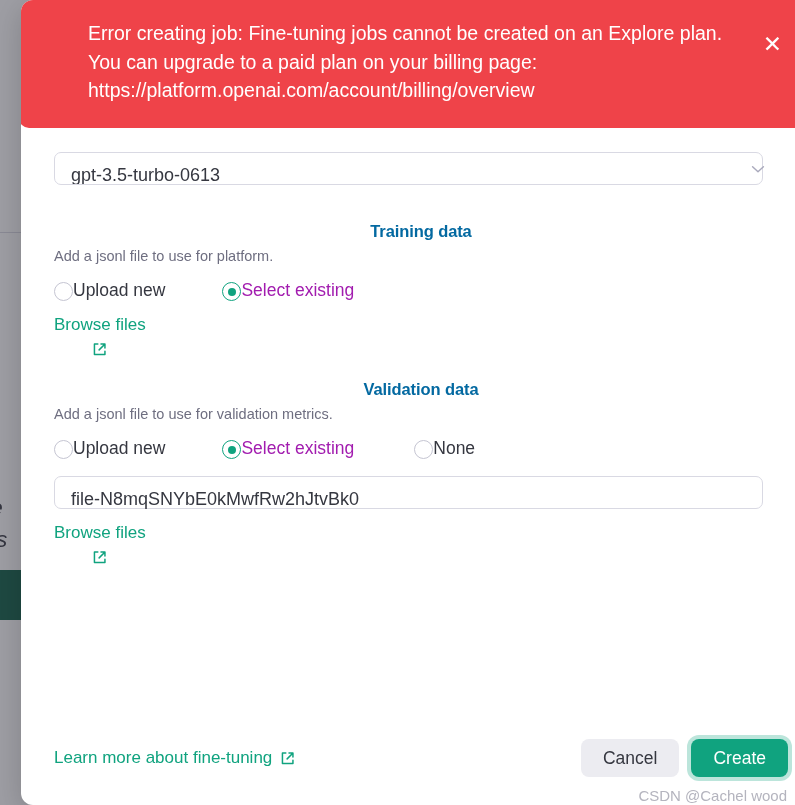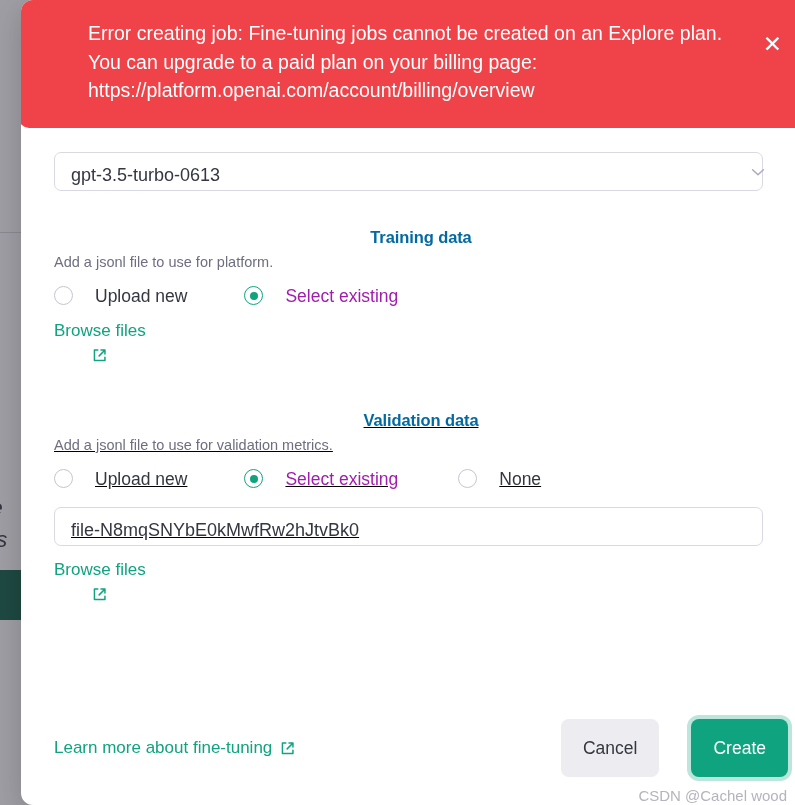--- a/index.html
+++ b/index.html
@@ -72,21 +72,21 @@
   }
   .field-help {
     font-size: 14.5px;
     color: #6e6e80;
     margin-top: 7px;
   }
 
   .select-wrap { position: relative; margin-top: 20px; }
   .text-input, .select-box {
     width: 709px;
-    height: 39px;
+    height: 33px;
     border: 1px solid #d9d9e3;
     border-radius: 7px;
     background: #ffffff;
     font-size: 18px;
     color: #353740;
     padding: 0 16px;
     font-family: "Liberation Sans", sans-serif;
     line-height: 45px;
     display: block;
     outline: none;
@@ -100,22 +100,22 @@
     pointer-events: none;
   }
 
   .radio-row {
     display: flex;
     align-items: center;
     margin-top: 16px;
   }
   .radio-opt {
     display: flex;
-    align-items: flex-start;
-    gap: 22px;
+    align-items: flex-end;
+    gap: 0;
     cursor: pointer;
   }
   .radio-gap-1 { margin-right: 57px; }
   .radio-gap-2 { margin-right: 60px; }
   .radio-dot {
     width: 19px; height: 19px;
     border-radius: 50%;
     border: 1.6px solid #c5c5d2;
     background: #fff;
     position: relative;
@@ -166,22 +166,21 @@
     text-decoration: none;
   }
   .btn-group { display: flex; align-items: center; gap: 12px; }
   .btn {
     font-family: "Liberation Sans", sans-serif;
     font-size: 17.5px;
     border: none;
     border-radius: 8px;
     cursor: pointer;
     padding: 0 22px;
-    height: 58px;
-    margin-left: 20px;
+    height: 38px;
   }
   .btn-cancel { background: #ececf1; color: #353740; }
   .btn-create {
     background: #10a37f;
     color: #ffffff;
     box-shadow: 0 0 0 4px rgba(16,163,127,.28);
   }
 
   
   .error-banner {
@@ -272,21 +271,21 @@
 
         <a class="browse-link">
           <span>Browse files</span>
           <svg width="15" height="15" viewBox="0 0 16 16" fill="none">
             <path d="M6.2 2.2H2.6v11.2h11.2V9.8" stroke="#10a37f" stroke-width="1.6" stroke-linecap="round" stroke-linejoin="round"></path>
             <path d="M9.6 2.2h4.2v4.2M13.6 2.4 7.6 8.4" stroke="#10a37f" stroke-width="1.6" stroke-linecap="round" stroke-linejoin="round"></path>
           </svg>
         </a>
       </div>
 
-      <div style="margin-top:48px;text-decoration:underline;">
+      <div style="margin-top:23px;">
         <div class="field-label">Validation data</div>
         <div class="field-help">Add a jsonl file to use for validation metrics.</div>
 
         <div class="radio-row">
           <div class="radio-opt radio-gap-1">
             <span class="radio-dot"></span>
             <span class="radio-label">Upload new</span>
           </div>
           <div class="radio-opt radio-gap-2">
             <span class="radio-dot checked"></span>

